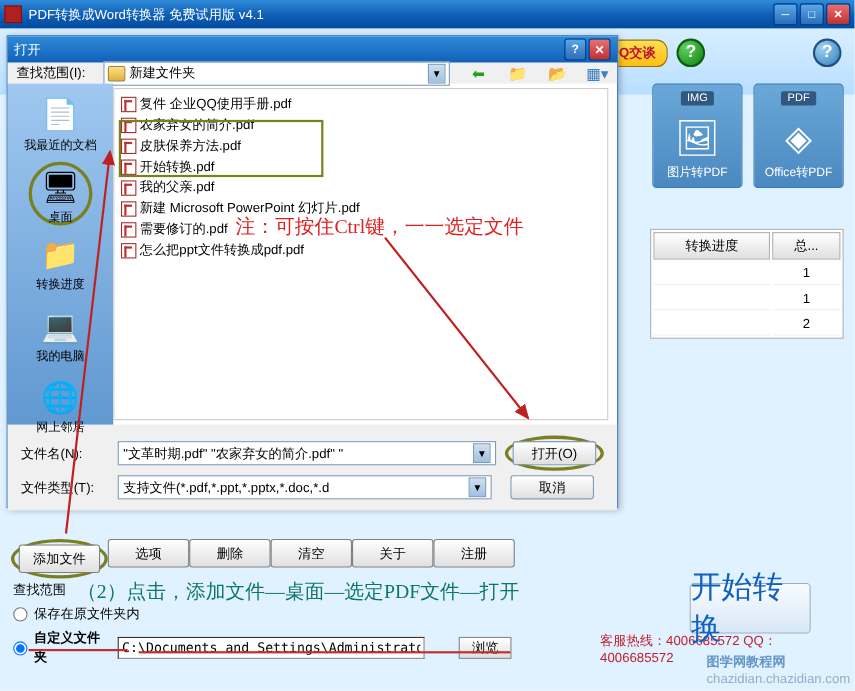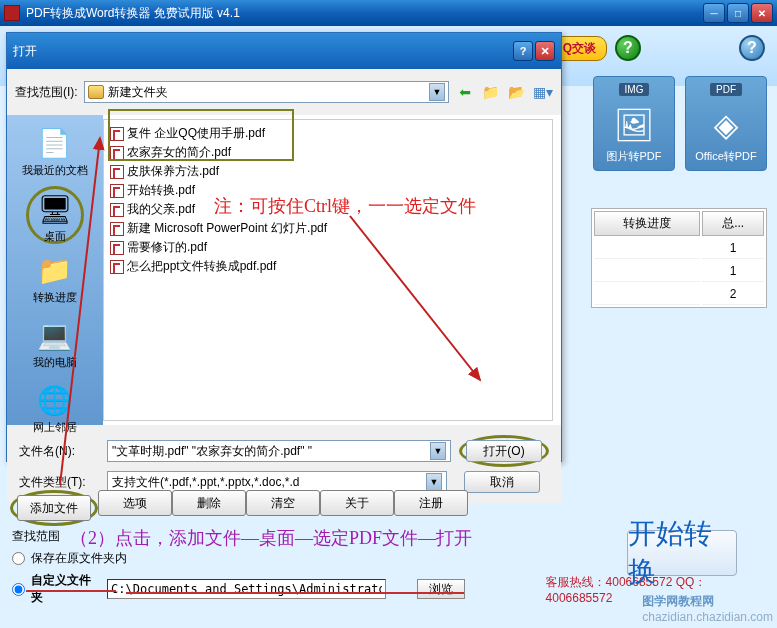--- a/index.html
+++ b/index.html
@@ -24,26 +24,26 @@
 .tile { width: 82px; height: 95px; border: 1px solid #3a7ab8; border-radius: 4px; background: linear-gradient(to bottom, #6aa8d8, #4a88c0); display: flex; flex-direction: column; align-items: center; padding: 6px; }
 .tile-label { background: #305880; color: #fff; padding: 1px 6px; font-size: 10px; border-radius: 2px; margin-bottom: 4px; }
 .tile-icon { flex: 1; display: flex; align-items: center; justify-content: center; font-size: 32px; color: #fff; }
 .tile-name { color: #fff; font-size: 11px; }
 
 .progress-table { position: absolute; right: 10px; top: 208px; width: 176px; border: 1px solid #b0b0b0; background: #fff; }
 .progress-table th { background: linear-gradient(to bottom, #fff, #e0e0e0); border: 1px solid #b0b0b0; padding: 3px 6px; font-weight: normal; font-size: 12px; text-align: center; }
 .progress-table td { padding: 3px 6px; border-bottom: 1px solid #f0f0f0; text-align: center; font-size: 12px; }
 
 .open-dialog { position: absolute; left: 6px; top: 32px; width: 556px; height: 430px; background: #fff; border: 1px solid #2a6db8; box-shadow: 2px 2px 6px rgba(0,0,0,0.3); }
-.open-titlebar { height: 36px; background: linear-gradient(to bottom, #2f8bd8, #1060b8); display: flex; align-items: center; padding: 0 6px; color: #fff; }
+.open-titlebar { height: 24px; background: linear-gradient(to bottom, #2f8bd8, #1060b8); display: flex; align-items: center; padding: 0 6px; color: #fff; }
 .open-titlebar .title { flex: 1; font-size: 12px; }
 .open-titlebar .tbtn { width: 20px; height: 20px; border: 1px solid #003a80; border-radius: 3px; background: linear-gradient(to bottom, #5ba8e8, #2a6db8); margin-left: 2px; display: flex; align-items: center; justify-content: center; font-weight: bold; font-size: 11px; }
 .open-titlebar .tbtn.close { background: linear-gradient(to bottom, #e87070, #c03030); }
 
-.lookin-row { height: 46px; display: flex; align-items: center; padding: 4px 8px; gap: 6px; background: #f0f0f0; }
+.lookin-row { height: 19px; display: flex; align-items: center; padding: 4px 8px; gap: 16px; background: #f0f0f0; }
 .lookin-row .label { font-size: 12px; }
 .lookin-select { flex: 1; height: 22px; border: 1px solid #7f9db9; background: #fff; display: flex; align-items: center; padding: 0 3px; gap: 4px; }
 .folder-icon { width: 16px; height: 14px; background: linear-gradient(to bottom, #ffe080, #e0b040); border: 1px solid #a08030; border-radius: 2px; }
 .select-arrow { margin-left: auto; width: 16px; height: 18px; background: linear-gradient(to bottom, #d0e0f0, #a0c0e0); border: 1px solid #7f9db9; display: flex; align-items: center; justify-content: center; font-size: 9px; }
 .nav-icon { width: 20px; height: 20px; display: flex; align-items: center; justify-content: center; border-radius: 2px; font-size: 14px; }
 
 .open-body { display: flex; height: 310px; }
 .places-bar { width: 96px; background: linear-gradient(to bottom, #a0c8f0, #6098d0); padding: 6px 0; display: flex; flex-direction: column; align-items: center; gap: 4px; }
 .place-item { width: 84px; text-align: center; padding: 4px 0; }
 .place-item .picon { width: 36px; height: 36px; margin: 0 auto 2px; display: flex; align-items: center; justify-content: center; font-size: 28px; }
@@ -65,21 +65,21 @@
 .combo .select-arrow { margin-left: auto; }
 .dlg-btn { width: 76px; height: 22px; border: 1px solid #7f9db9; background: linear-gradient(to bottom, #fff, #e0e0e0); font-size: 12px; display: flex; align-items: center; justify-content: center; border-radius: 3px; }
 .open-ring { border: 3px solid #7a8020; border-radius: 50%; padding: 2px 4px; }
 
 .button-row { position: absolute; left: 10px; top: 490px; display: flex; gap: 0; }
 .main-btn { min-width: 74px; height: 26px; border: 1px solid #808080; background: linear-gradient(to bottom, #fefefe, #e0e0e0); font-size: 12px; display: flex; align-items: center; justify-content: center; border-radius: 3px; padding: 0 10px; }
 .add-ring { border: 3px solid #7a8020; border-radius: 50%; padding: 2px 4px; }
 
 .output-section { position: absolute; left: 12px; top: 530px; width: 755px; }
 .legend { font-size: 12px; position: absolute; left: 0; top: -2px; }
-.step-text { color: #a21caf; font-size: 18px; font-family: SimSun; position: absolute; left: 58px; top: -4px; }
+.step-text { color: #0f766e; font-size: 18px; font-family: SimSun; position: absolute; left: 58px; top: -4px; }
 .radio-row { position: absolute; top: 34px; display: flex; align-items: center; gap: 6px; font-size: 12px; }
 .radio-row input[type=text] { border: 1px inset #888; height: 20px; font-family: monospace; font-size: 12px; padding: 0 3px; width: 286px; }
 .browse-btn { width: 50px; height: 20px; border: 1px solid #888; background: linear-gradient(to bottom, #fff, #e0e0e0); font-size: 12px; display: flex; align-items: center; justify-content: center; margin-left: 25px; }
 .custom-underline { position: absolute; height: 2px; background: #c03030; }
 .hotline { color: #c02030; font-size: 12px; }
 
 .start-btn { position: absolute; right: 40px; top: 530px; width: 110px; height: 46px; border: 1px solid #a0b0c0; border-radius: 4px; background: linear-gradient(to bottom, #f8fbff, #d8e8f8); color: #1060c0; font-size: 28px; display: flex; align-items: center; justify-content: center; }
 
 .watermark { position: absolute; right: 4px; bottom: 4px; font-size: 12px; color: #7090b0; opacity: 0.7; }
 

